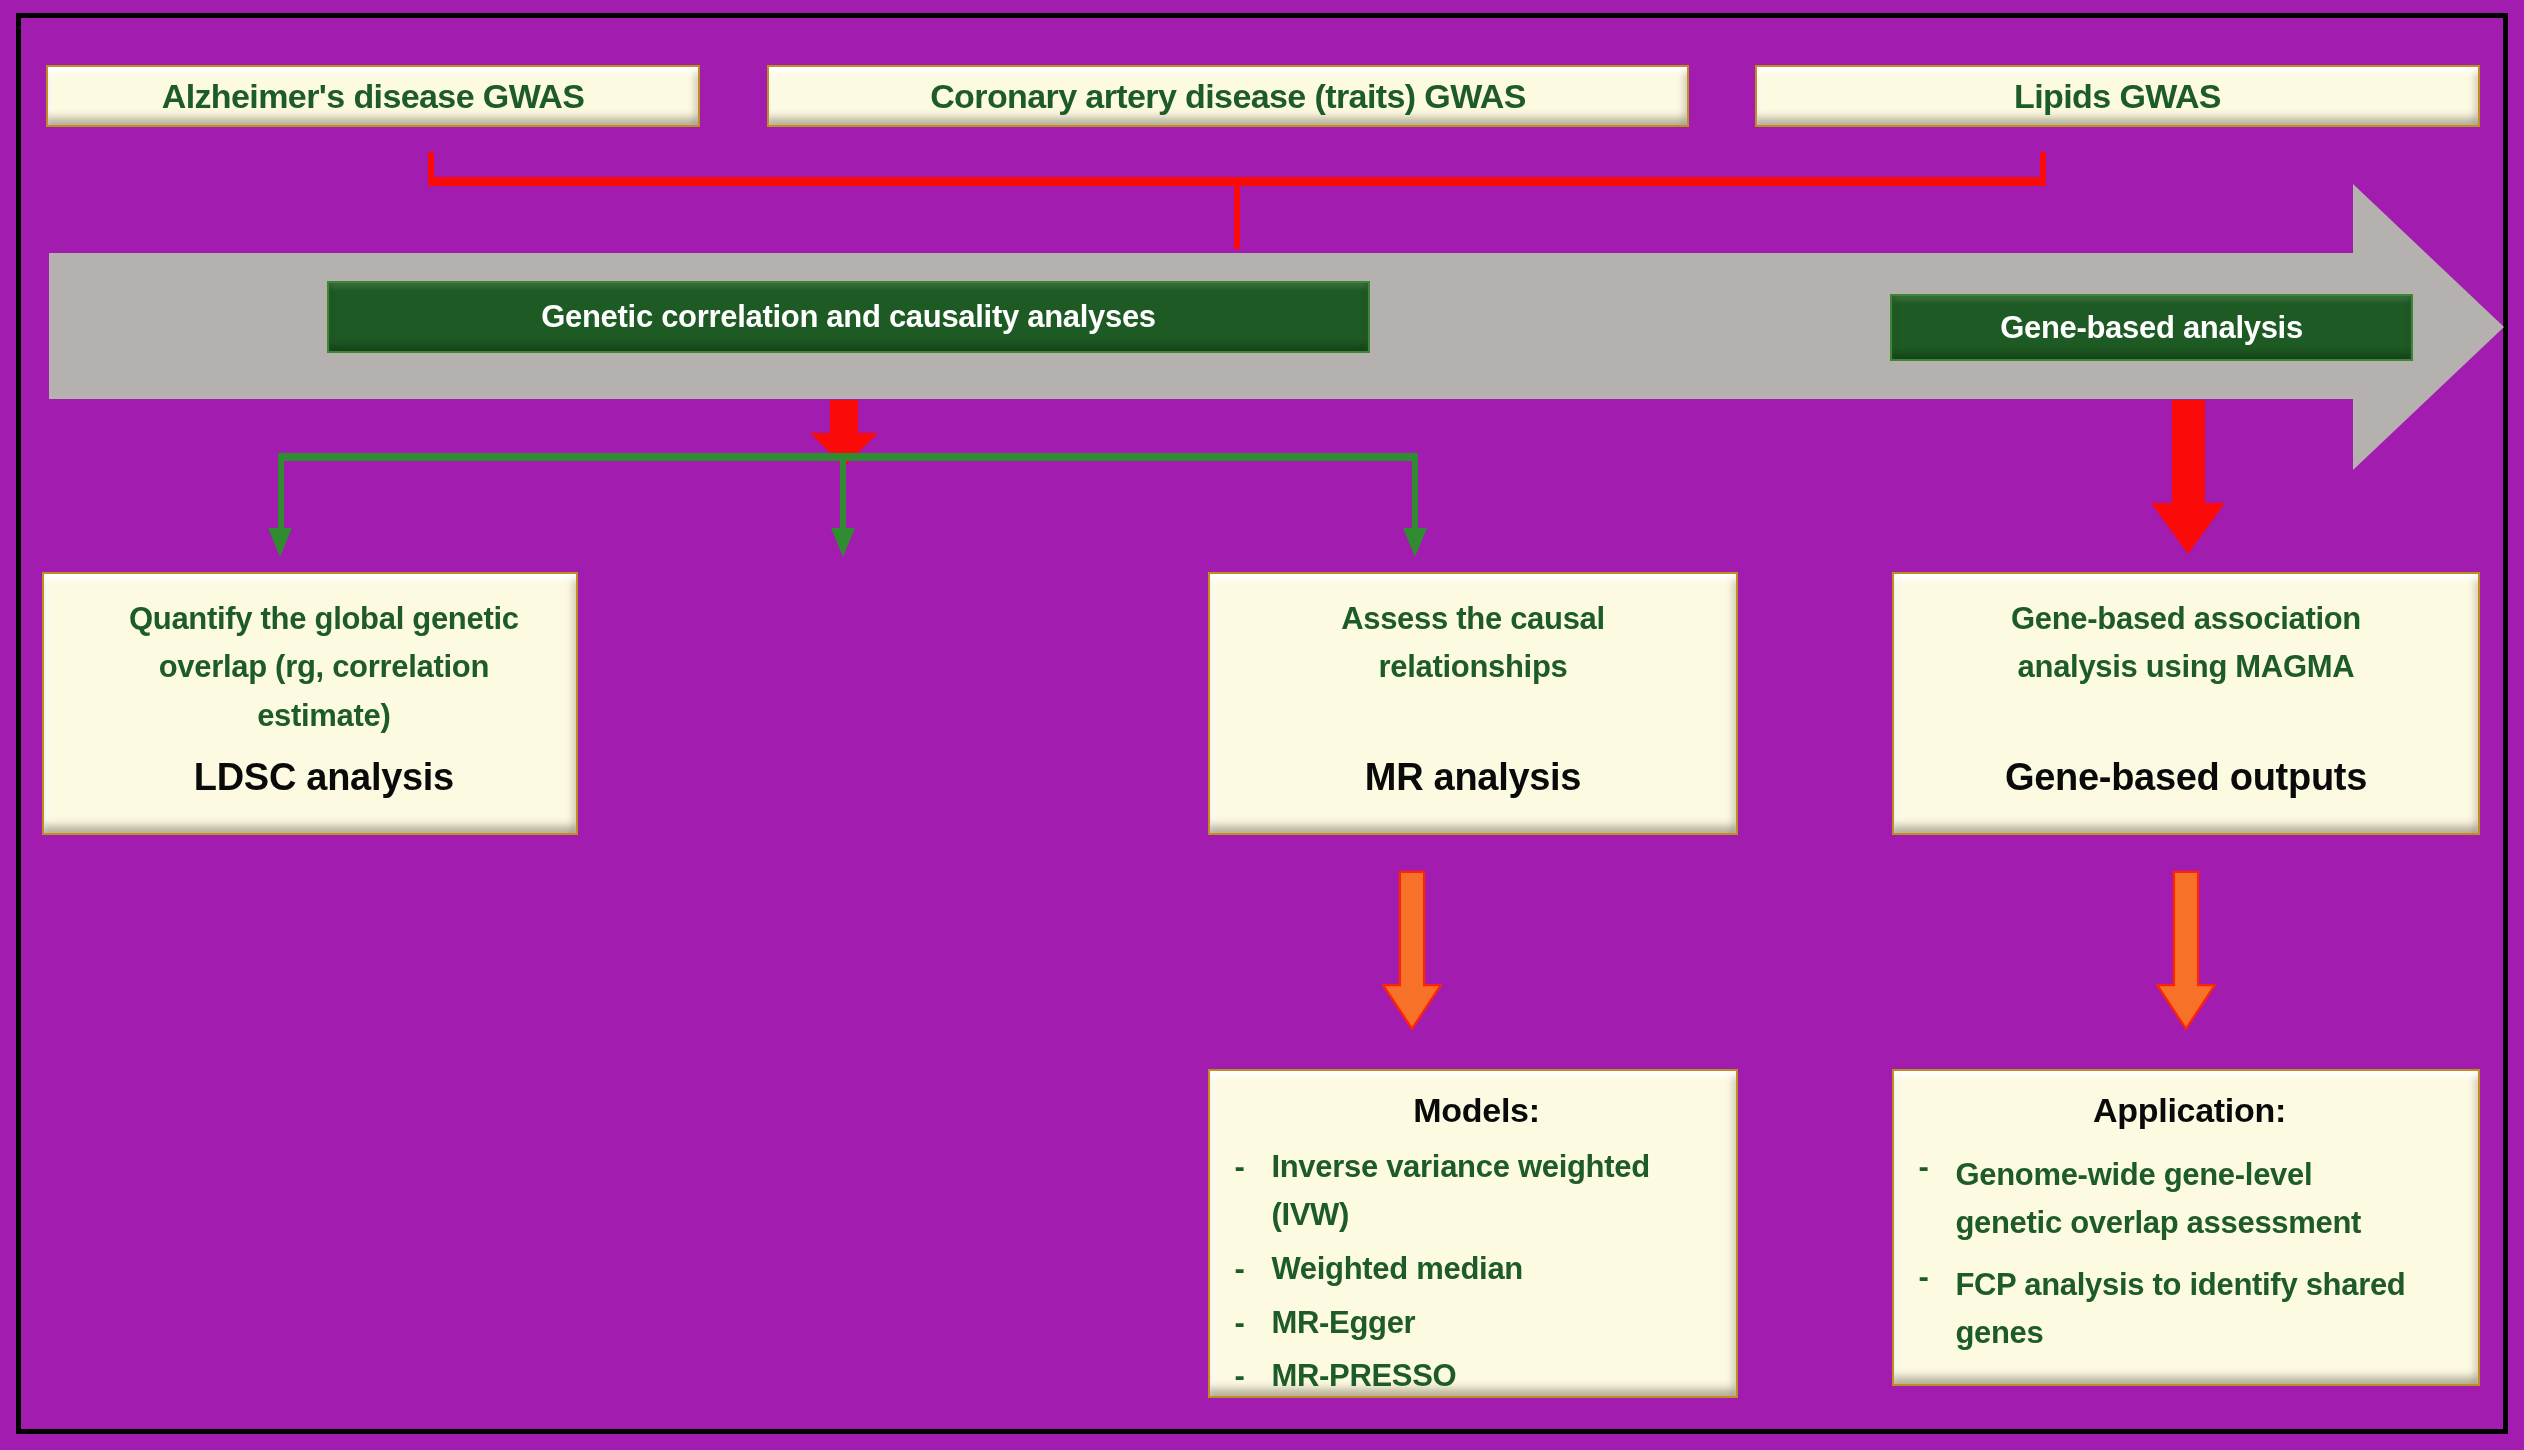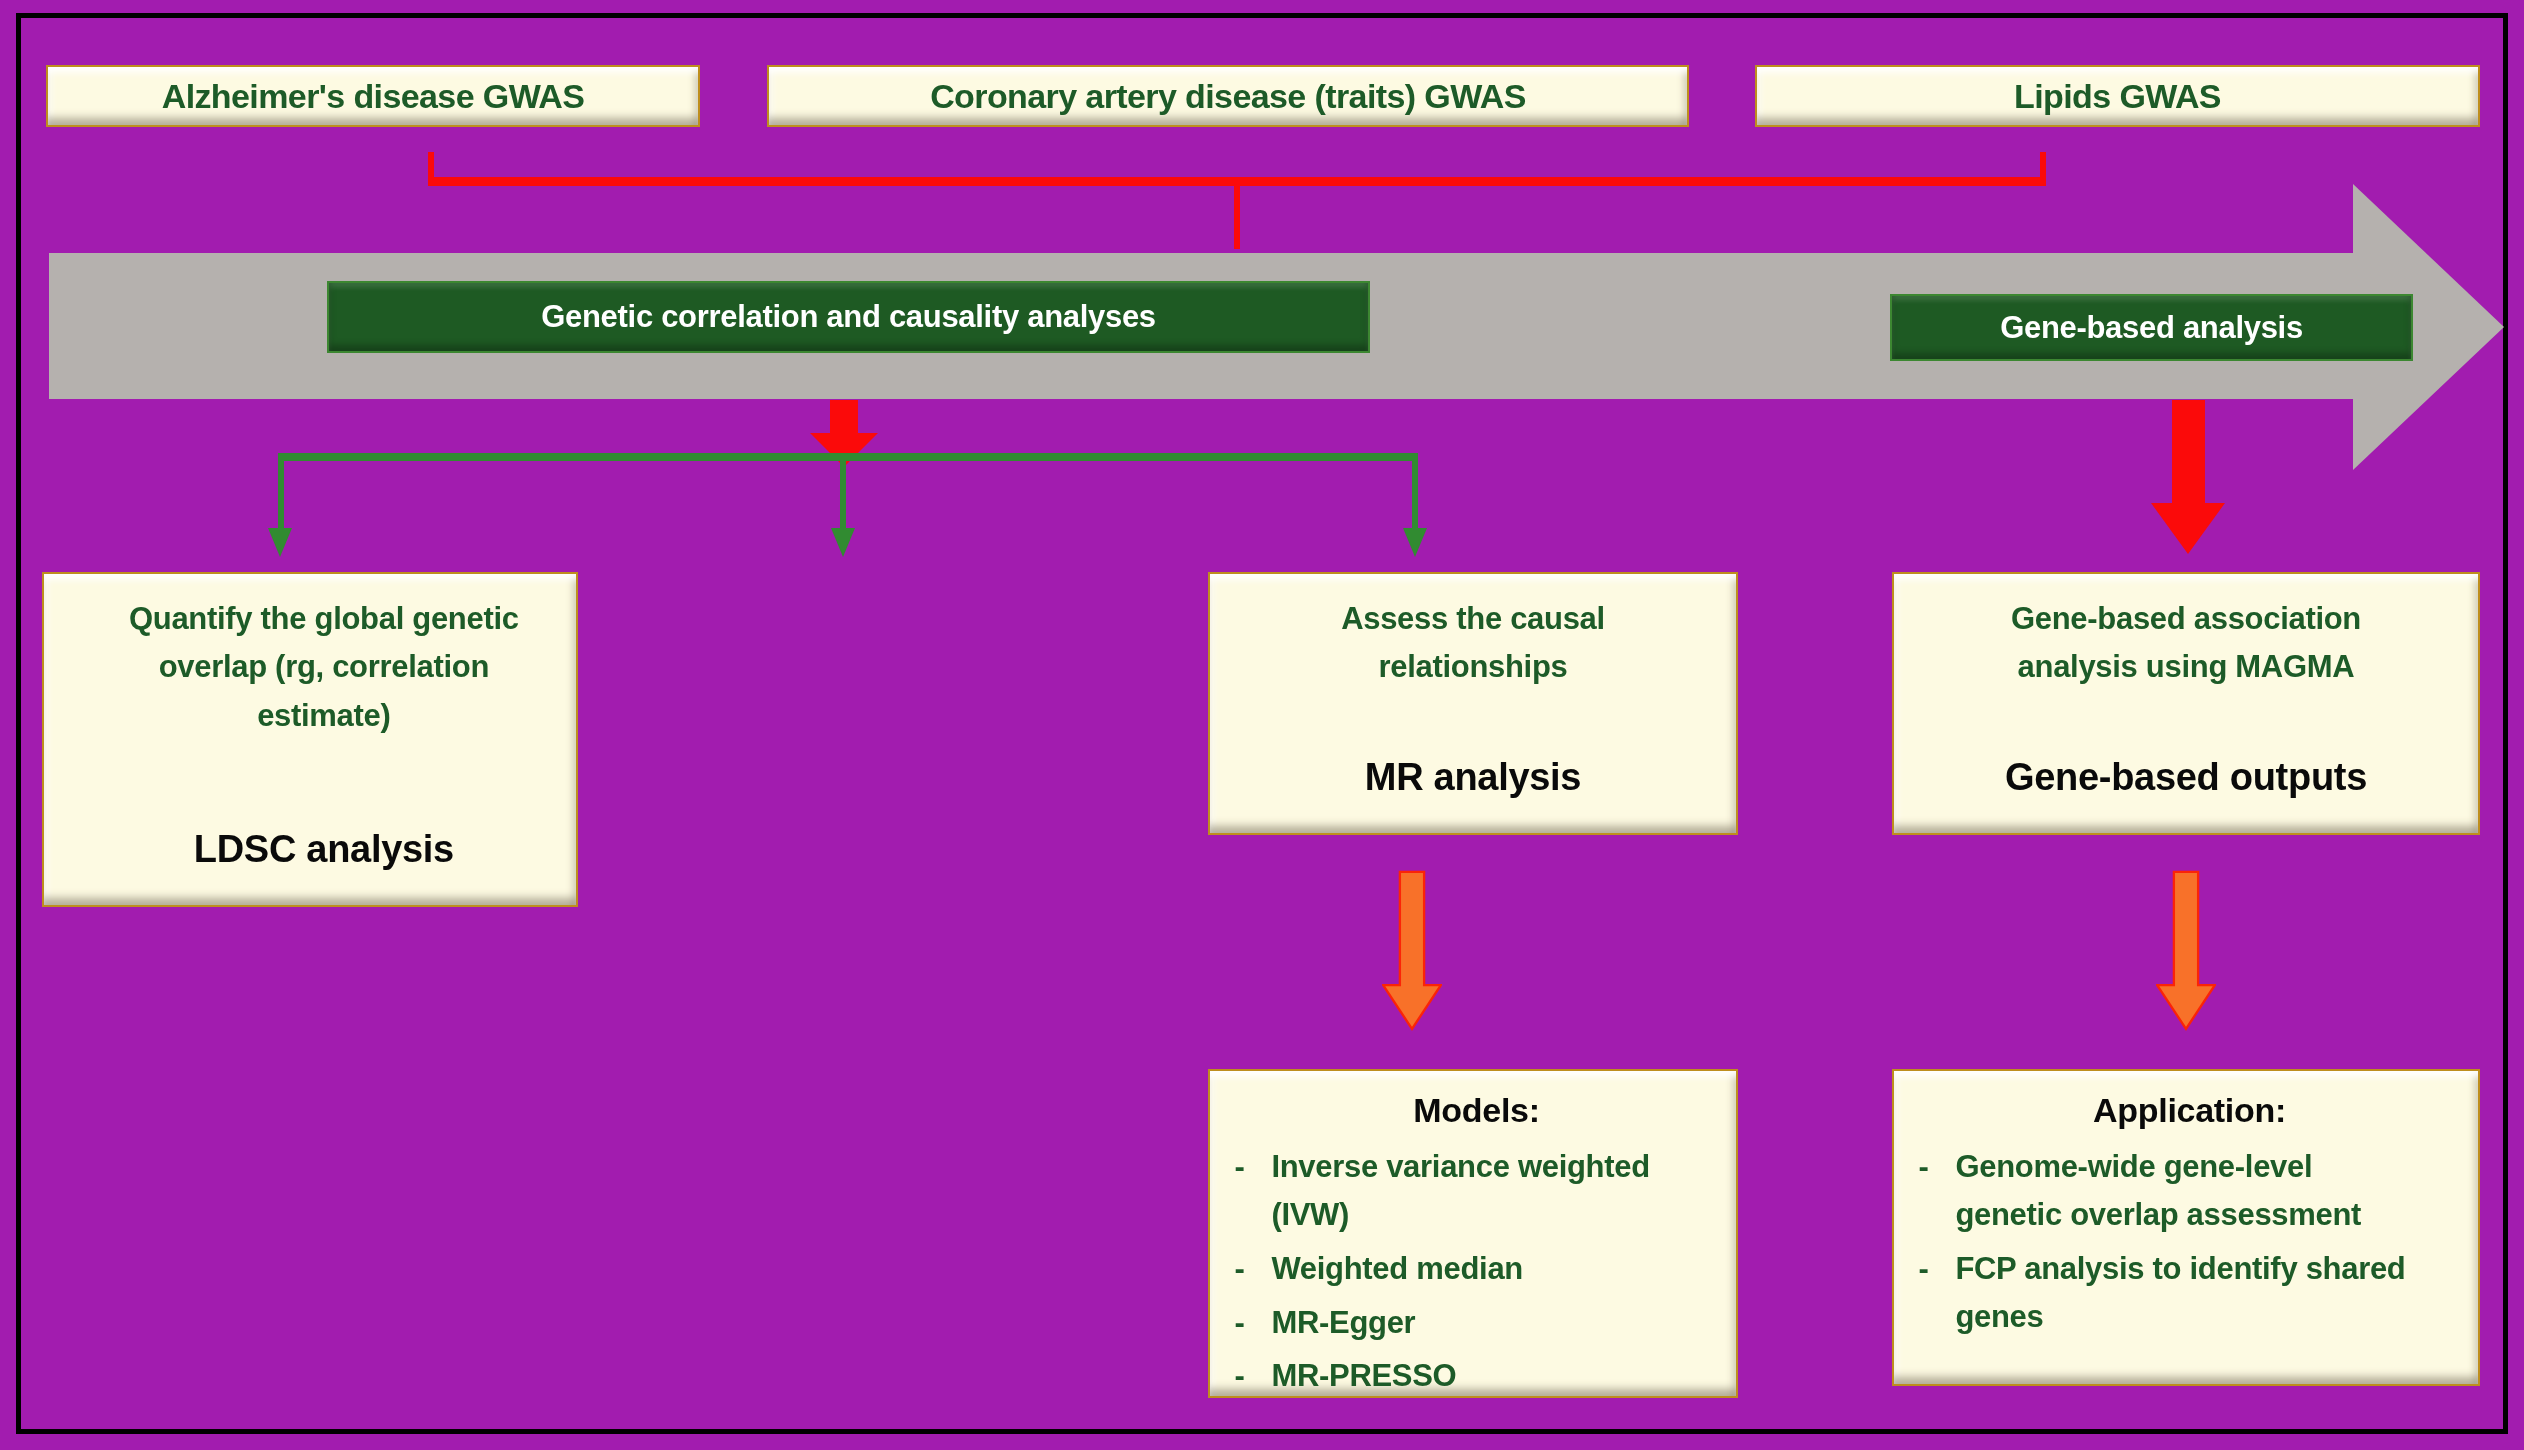--- a/index.html
+++ b/index.html
@@ -70,21 +70,21 @@
   .desc-c{max-width:384px;}
   .desc-d{max-width:430px;}
 
   
   .listbox{padding:20px 17.4px 17.4px 24.4px;}
   .listbox .title{color:var(--text-black);font-weight:bold;font-size:34px;text-align:center;margin-bottom:12.8px;letter-spacing:-0.3px;}
   .brow{display:flex;align-items:flex-start;margin-top:5.8px;}
   .dash{width:37px;flex:0 0 37px;color:var(--text-green);font-weight:bold;font-size:31px;line-height:1.55;}
   .btxt{color:var(--text-green);font-weight:bold;font-size:31px;line-height:1.55;letter-spacing:-0.3px;}
   .btxt-m{max-width:436px;}
-  .btxt-a{max-width:453px;}
+  .btxt-a{max-width:453px;margin-top:8px;}
 </style>
 </head>
 <body>
 
 <div class="canvas">
 
   <div class="abs frame"></div>
 
   <div class="abs cream gwas-box" style="left:46px;top:65px;width:654px;height:62px;">
     <span>Alzheimer's disease GWAS</span>
@@ -118,21 +118,21 @@
   <div class="abs greenbit" style="left:278px;top:460px;width:5.8px;height:69px;"></div>
   <div class="abs greenbit" style="left:840px;top:460px;width:5.8px;height:69px;"></div>
   <div class="abs greenbit" style="left:1412px;top:460px;width:5.8px;height:69px;"></div>
   <div class="abs tri green-head" style="left:268px;top:528px;"></div>
   <div class="abs tri green-head" style="left:831px;top:528px;"></div>
   <div class="abs tri green-head" style="left:1403px;top:528px;"></div>
 
   <div class="abs redbit" style="left:2172px;top:400px;width:33px;height:105px;"></div>
   <div class="abs tri red-big-head" style="left:2151px;top:503px;"></div>
 
-  <div class="abs cream panel" style="left:42px;top:572px;width:536px;height:335px;padding-left:44px;">
+  <div class="abs cream panel" style="left:42px;top:572px;width:536px;height:263px;padding-left:44px;">
     <div class="desc">Quantify the global genetic overlap (rg, correlation estimate)</div>
     <div class="method">LDSC analysis</div>
   </div>
   <div class="abs cream panel" style="left:1208px;top:572px;width:530px;height:263px;">
     <div class="desc desc-c">Assess the causal relationships</div>
     <div class="method">MR analysis</div>
   </div>
   <div class="abs cream panel" style="left:1892px;top:572px;width:588px;height:263px;">
     <div class="desc desc-d">Gene-based association analysis using MAGMA</div>
     <div class="method">Gene-based outputs</div>

